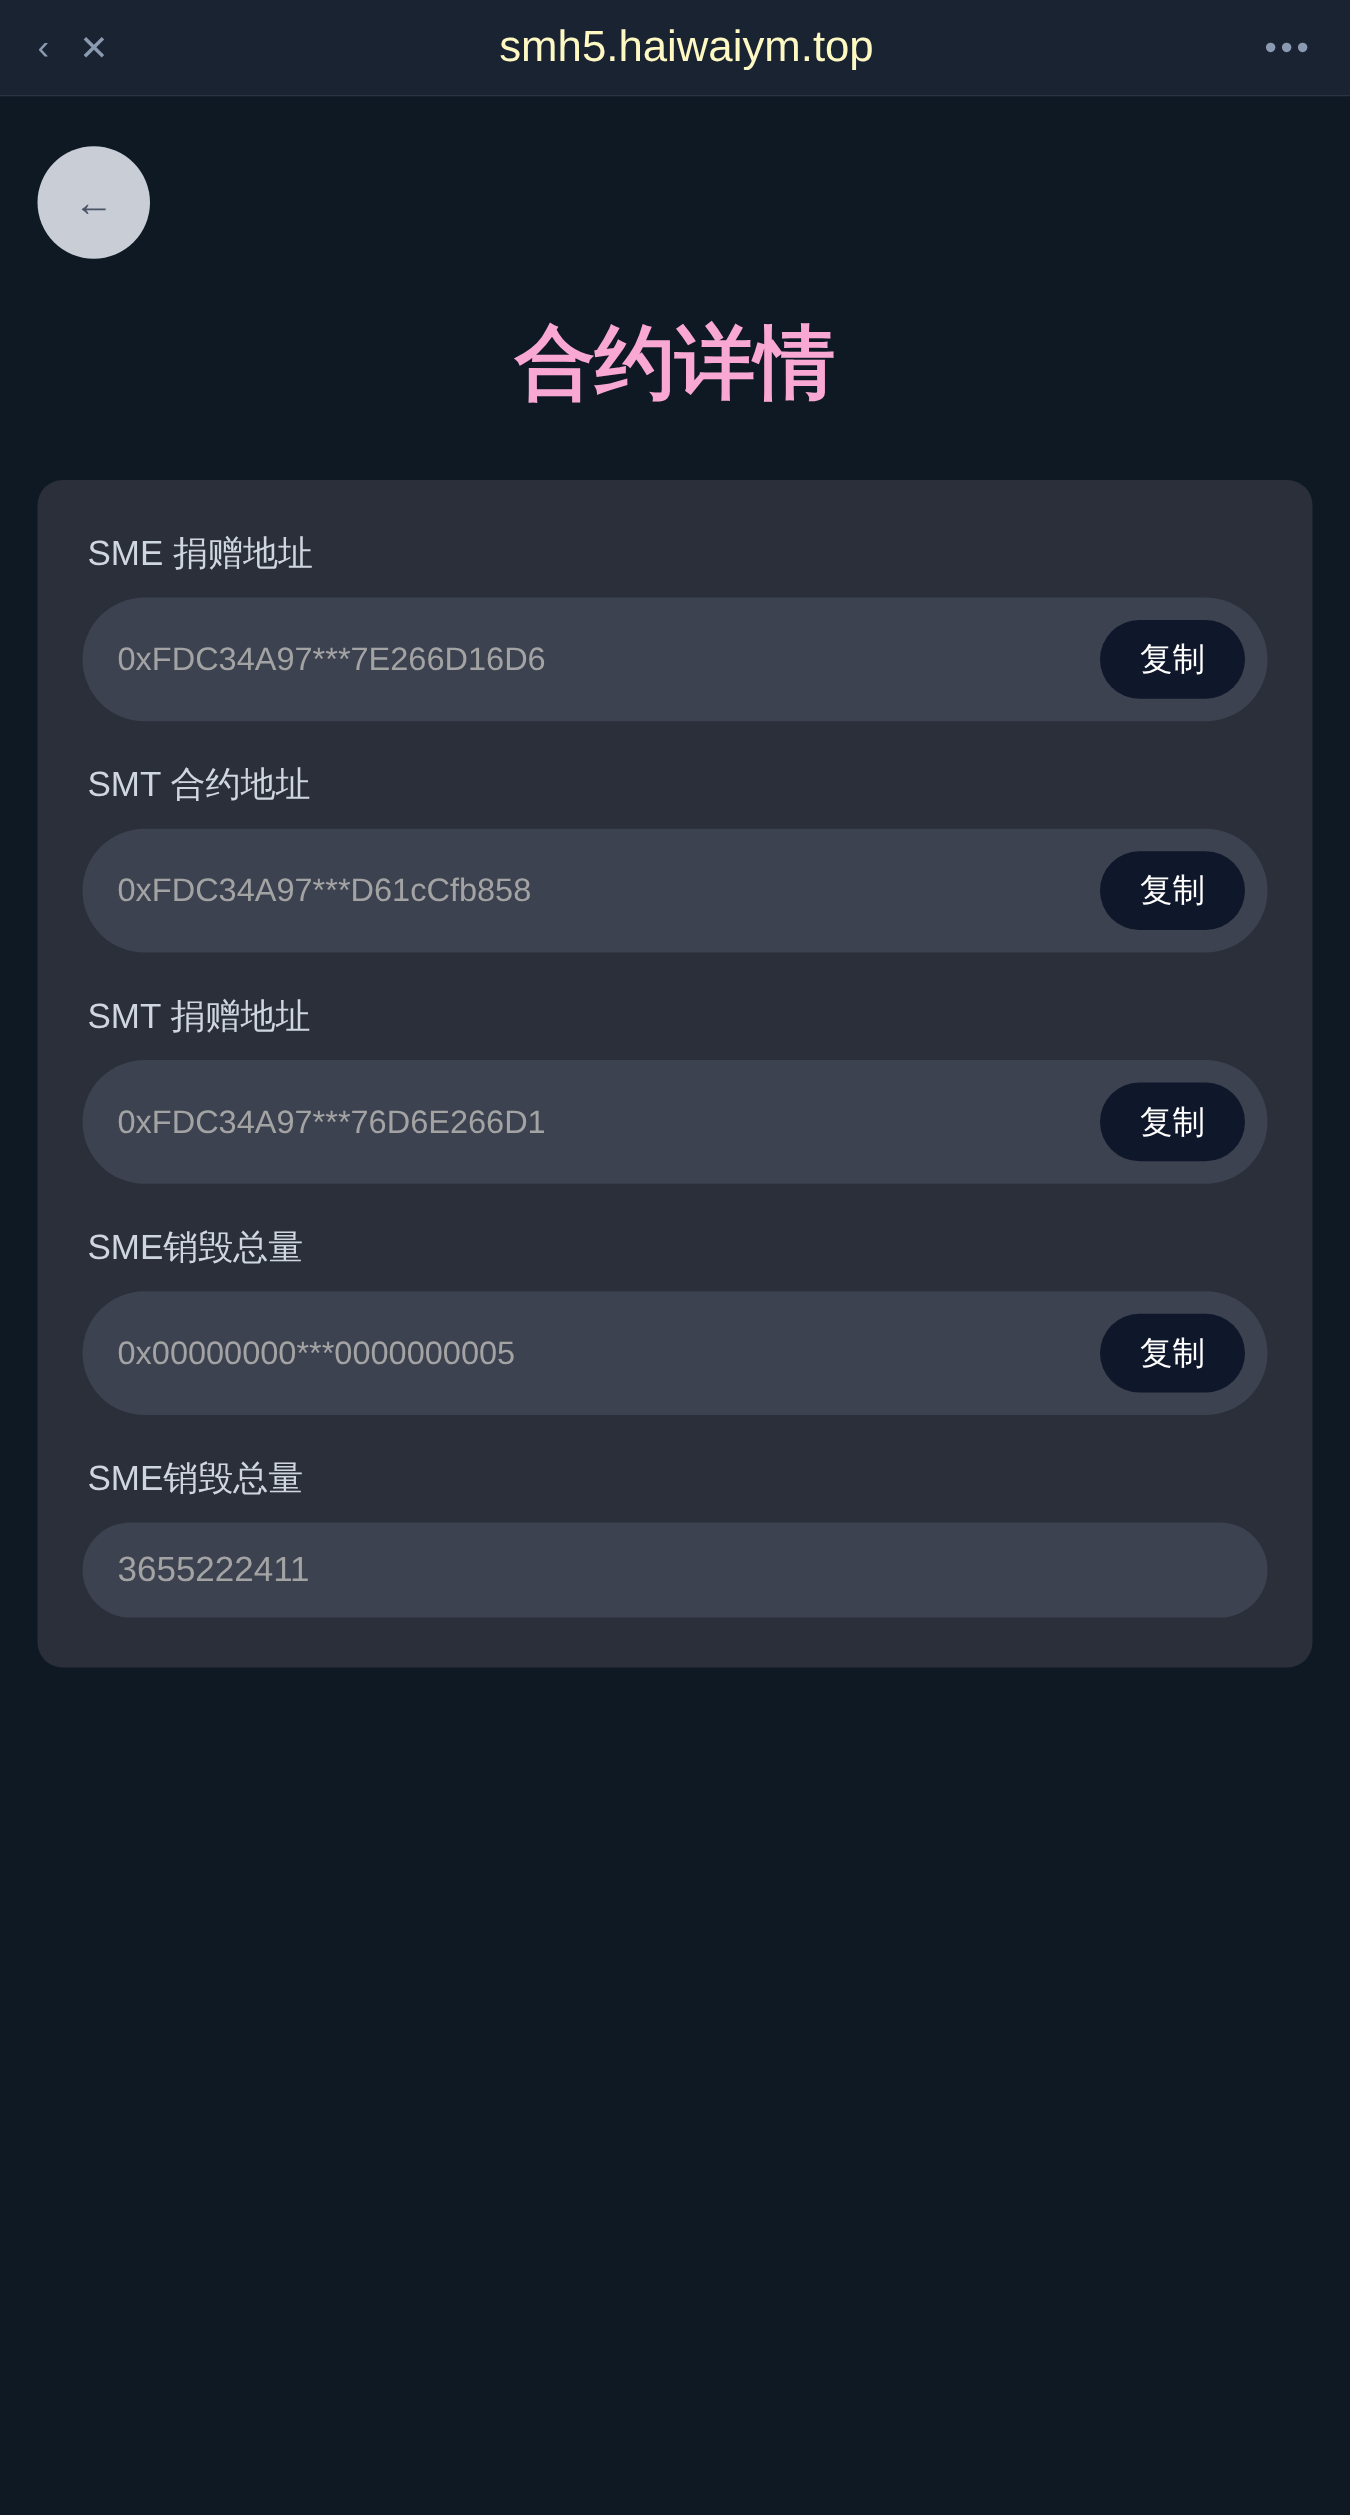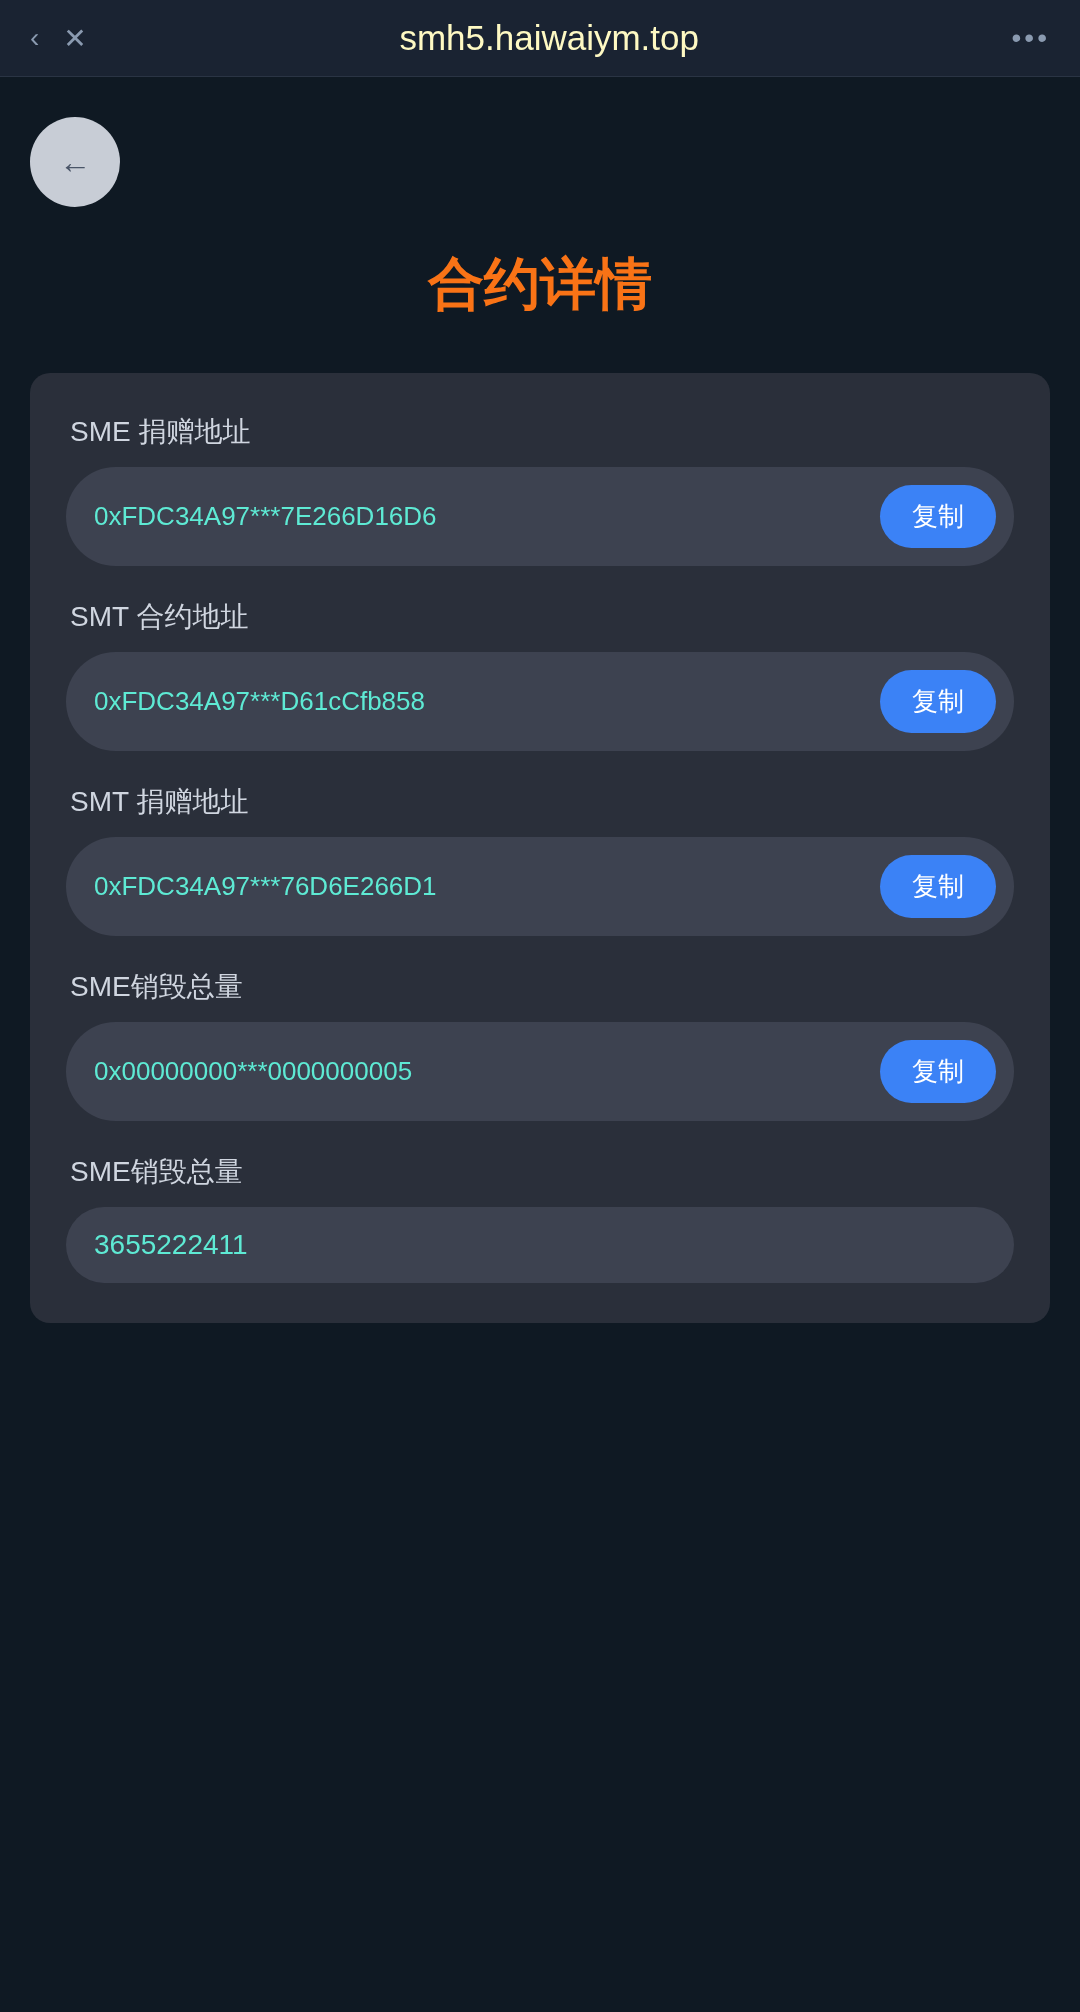--- a/index.html
+++ b/index.html
@@ -72,23 +72,23 @@
     }
 
     .back-arrow {
       color: #4a5568;
       font-size: 32px;
     }
 
     
     .page-title {
       text-align: center;
-      font-size: 56px;
+      font-size: 64px;
       font-weight: 700;
-      color: #f97316;
+      color: #f9a8d4;
       margin-bottom: 50px;
     }
 
     
     .card {
       background-color: #2a2f3a;
       border-radius: 20px;
       padding: 40px 36px;
     }
 
@@ -113,27 +113,27 @@
       border-radius: 50px;
       display: flex;
       align-items: center;
       justify-content: space-between;
       padding: 18px 18px 18px 28px;
       min-height: 76px;
     }
 
     .field-value {
       font-size: 26px;
-      color: #5eead4;
+      color: #a3a3a3;
       flex: 1;
       word-break: break-all;
     }
 
     .copy-btn {
-      background-color: #3b82f6;
+      background-color: #0f172a;
       color: #ffffff;
       border: none;
       border-radius: 40px;
       padding: 14px 32px;
       font-size: 26px;
       cursor: pointer;
       white-space: nowrap;
       margin-left: 16px;
       font-family: inherit;
     }

